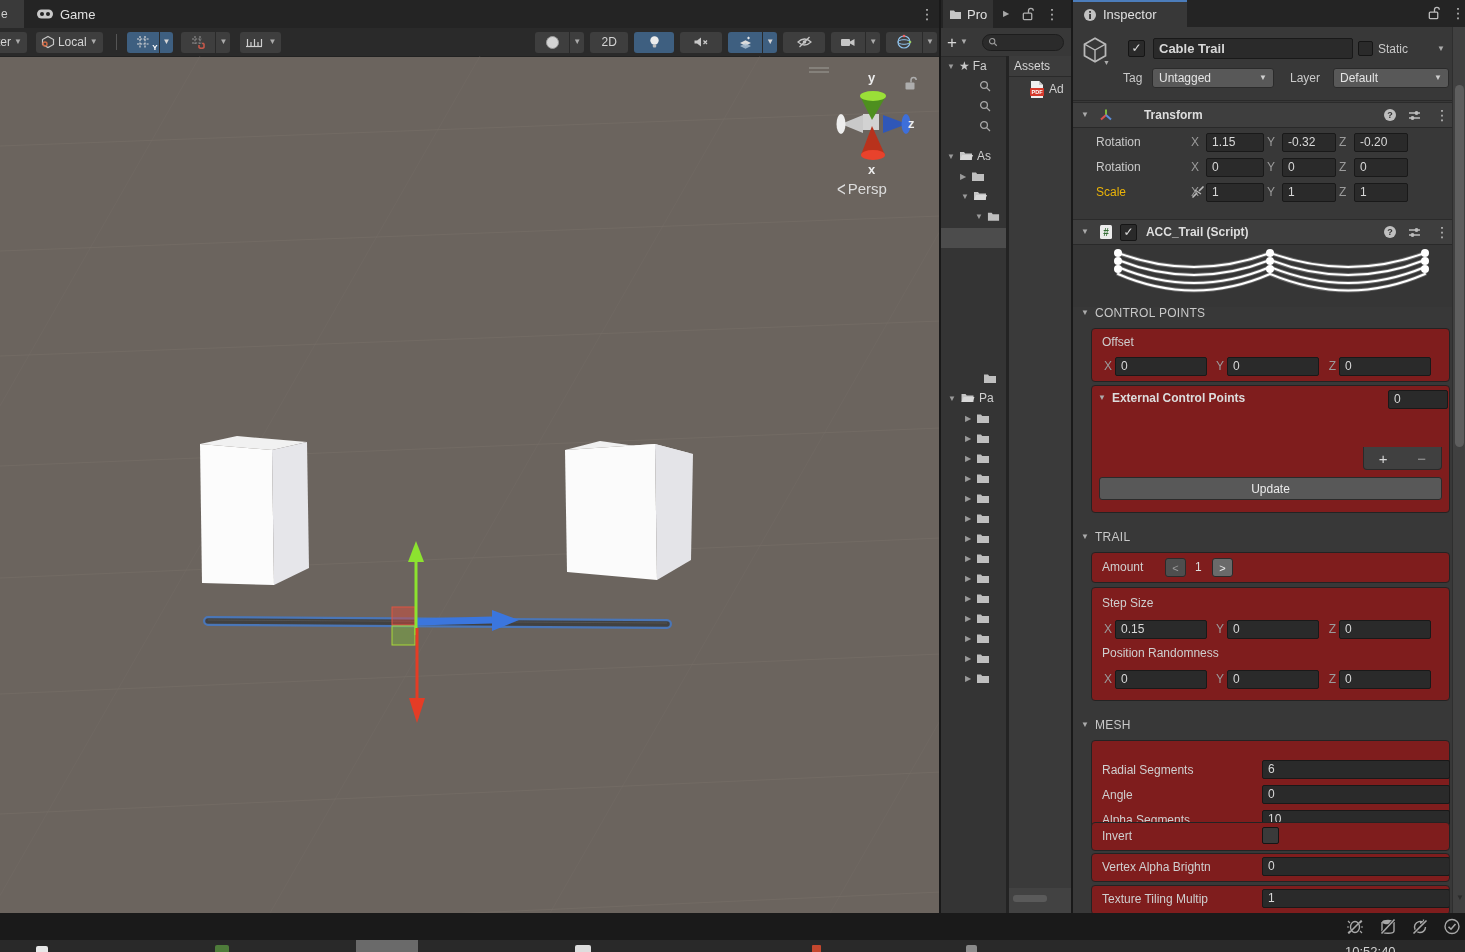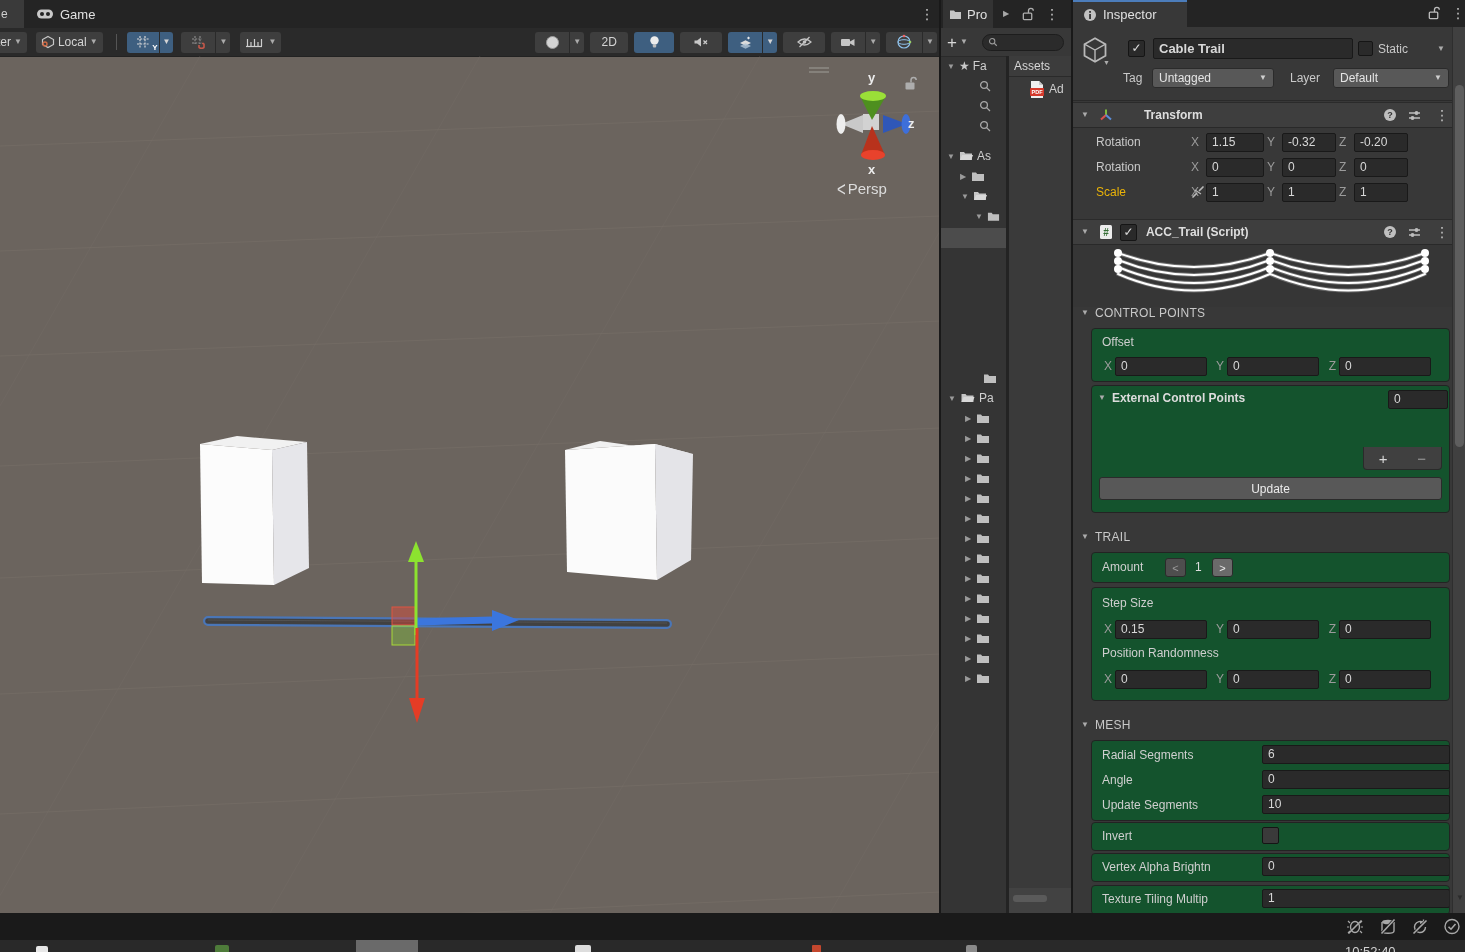--- a/index.html
+++ b/index.html
@@ -5,21 +5,21 @@
   html,body{margin:0;padding:0}
   body{width:1465px;height:952px;position:relative;overflow:hidden;background:#242424;
        font-family:"Liberation Sans",sans-serif;color:#CFCFCF;font-size:12px}
   .abs{position:absolute}
   
   .tabbar{position:absolute;left:0;top:0;right:0;height:28px;background:#242424}
   .kebab{color:#C7C7C7;font-size:14px;line-height:14px}
   .fold{color:#ABABAB;font-size:8px;line-height:8px}
   .fld{background:#2A2A2A;border:1px solid #191919;border-radius:2px;height:15px;line-height:15px;
        font-size:12px;color:#D8D8D8;padding:1px 5px;white-space:nowrap;overflow:hidden}
-  .gbox{position:absolute;background:#14532d;border:1px solid #232323;border-radius:4px}
+  .gbox{position:absolute;background:#7f1d1d;border:1px solid #232323;border-radius:4px}
   .dd{background:#585858;border:1px solid #2B2B2B;border-radius:3px;height:18px;display:flex;
       align-items:center;padding:0 6px;color:#E4E4E4;font-size:12px;justify-content:space-between}
   .btn{background:#585858;border:1px solid #2B2B2B;border-radius:3px;color:#EBEBEB;
        display:flex;align-items:center;justify-content:center}
   .chk{width:15px;height:15px;background:#2A2A2A;border:1px solid #151515;border-radius:2px;
        color:#DCDCDC;font-size:12px;line-height:14px;text-align:center}
   .axl{color:#9B9B9B;font-size:12px}
   .comp-head{position:absolute;left:0;right:13px;height:24px;background:#3E3E3E;
              border-top:1px solid #2B2B2B;border-bottom:1px solid #292929;display:flex;align-items:center}
   .comp-title{font-weight:bold;color:#DEDEDE;font-size:12px}
@@ -673,31 +673,31 @@
       <div class="fld"><span>0</span></div>
       <span class="axl" style="text-align:right">Z</span>
       <div class="fld"><span>0</span></div>
     </div>
   </div>
 
   <div class="abs" style="left:8px;top:718px;display:flex;gap:6px;align-items:center">
     <span class="fold">▼</span>
     <span class="sec-title">MESH</span>
   </div>
-  <div class="gbox" style="left:18px;top:740px;width:357px;height:78px;padding-top:1px">
+  <div class="gbox" style="left:18px;top:740px;width:357px;height:78px;padding-top:16px">
     <div class="mrow">
       <span style="color:#CFCFCF">Radial Segments</span>
       <div class="fld" style="width:176px"><span>6</span></div>
     </div>
     <div class="mrow">
       <span style="color:#CFCFCF">Angle</span>
       <div class="fld" style="width:176px"><span>0</span></div>
     </div>
     <div class="mrow">
-      <span style="color:#CFCFCF">Update Segments</span>
+      <span style="color:#CFCFCF">Alpha Segments</span>
       <div class="fld" style="width:176px"><span>10</span></div>
     </div>
   </div>
   <div class="gbox" style="left:18px;top:822px;width:357px;height:27px">
     <div class="mrow" style="height:25px">
       <span style="color:#CFCFCF">Invert</span>
       <div class="chk" style="background:#3A3A3A"></div>
     </div>
   </div>
   <div class="gbox" style="left:18px;top:853px;width:357px;height:27px;overflow:hidden">

